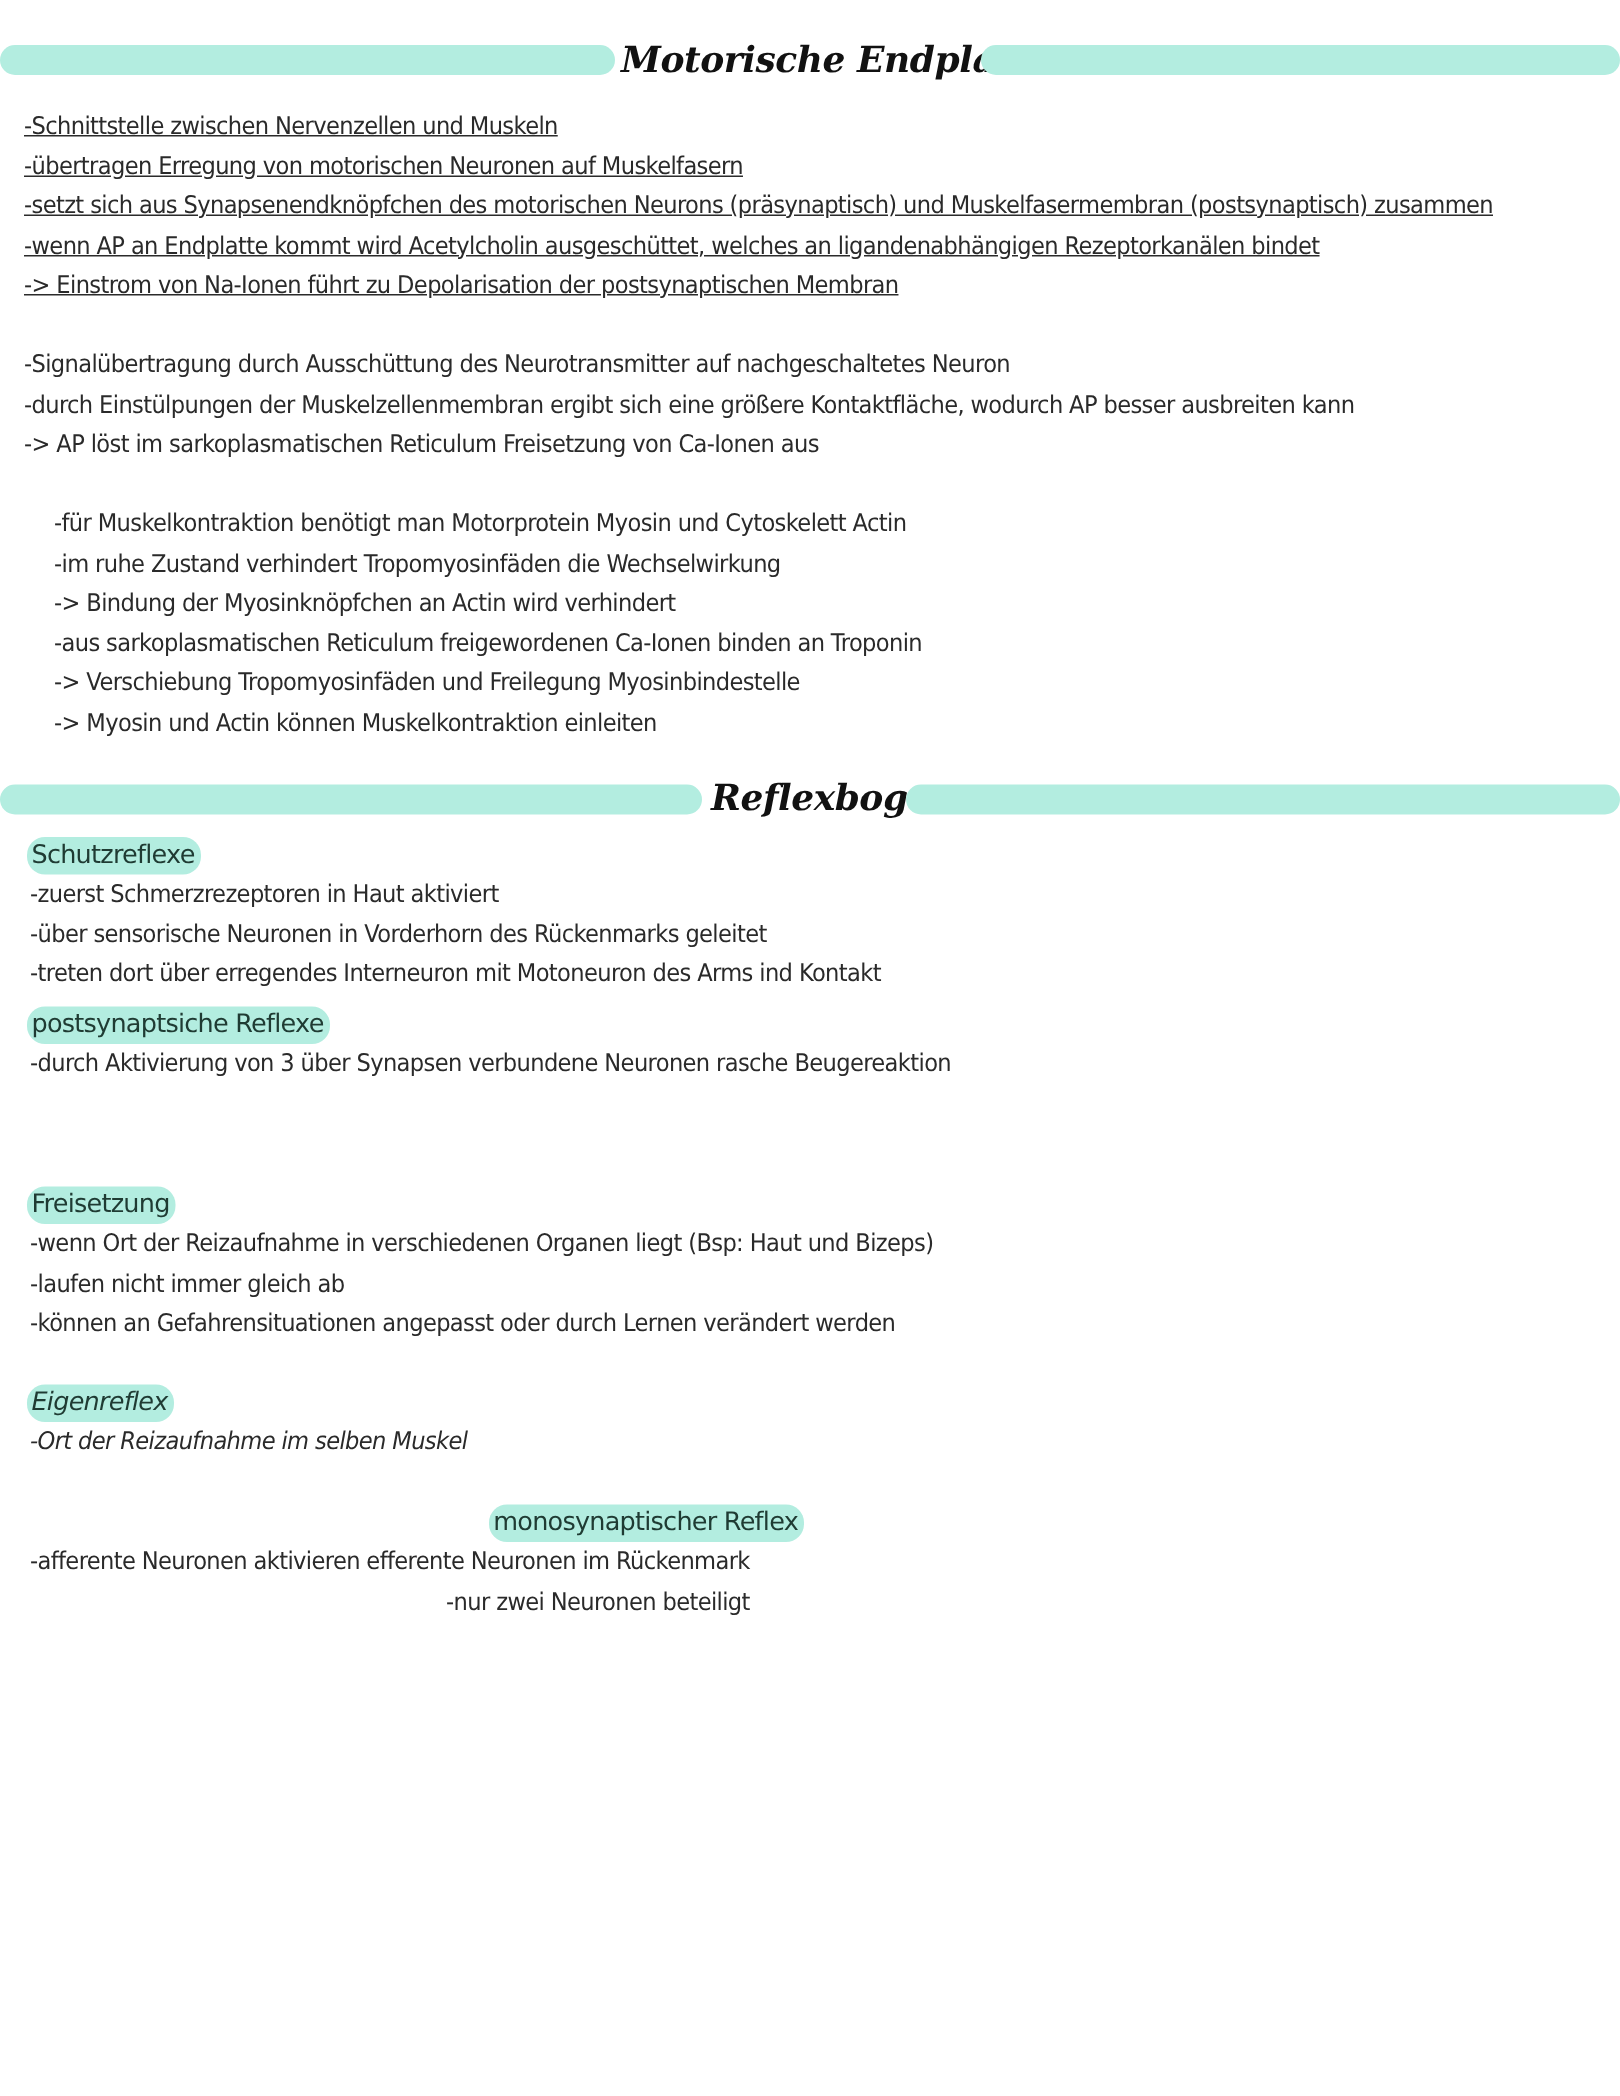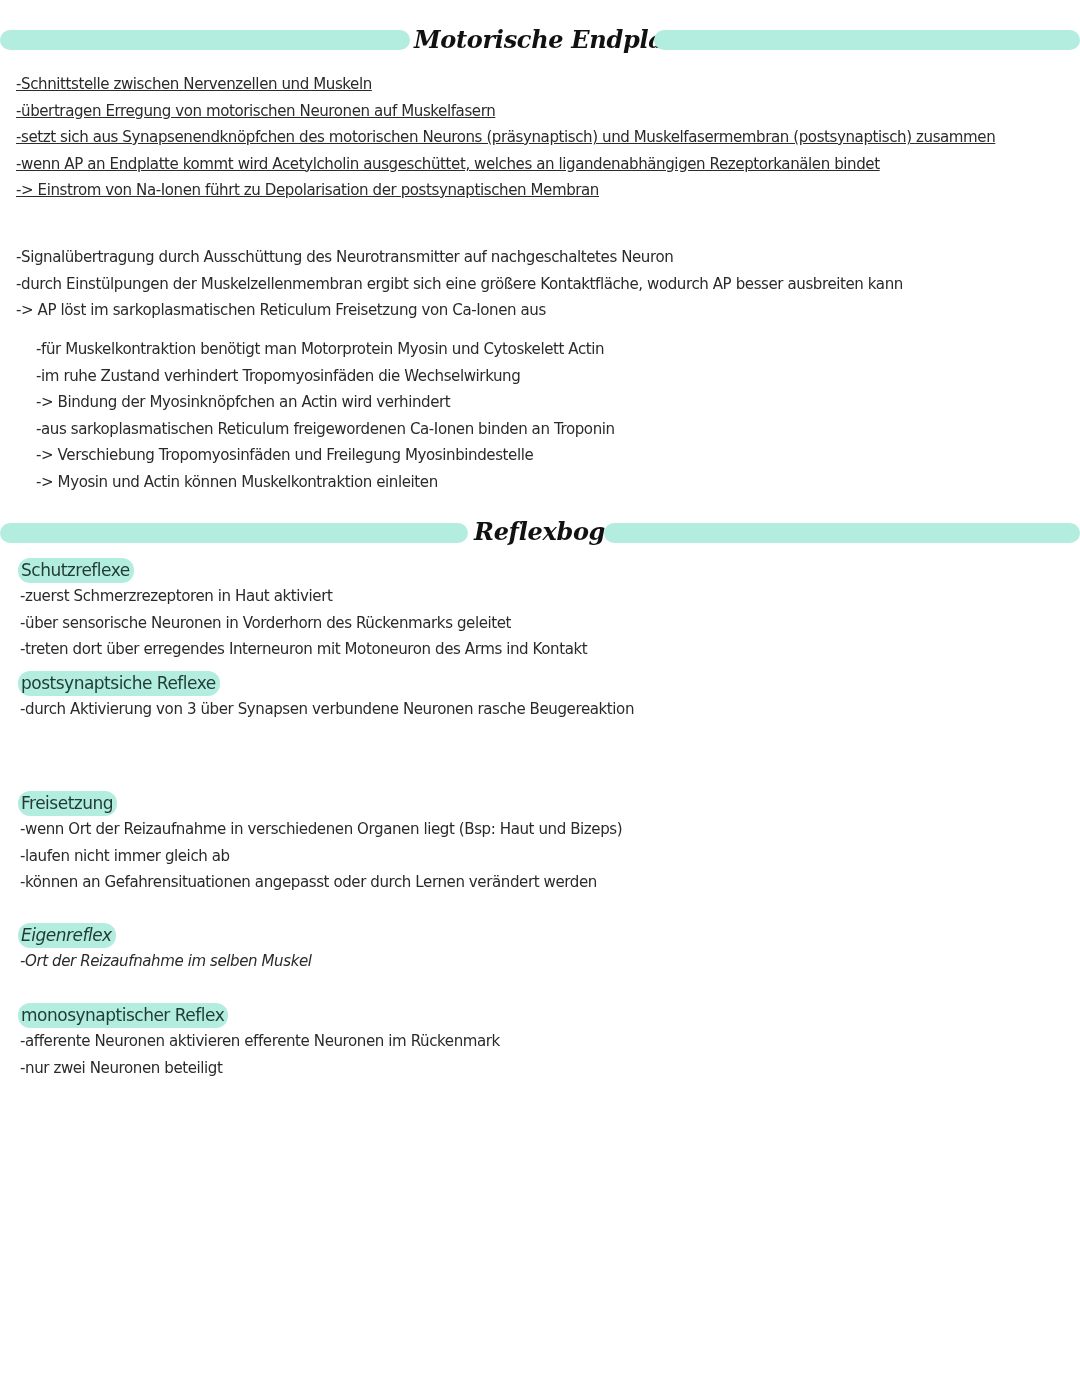--- a/index.html
+++ b/index.html
@@ -87,21 +87,21 @@
 </div>
 
 <ul class="lines" style="top:71px;text-decoration:underline;">
   <li class="line">-Schnittstelle zwischen Nervenzellen und Muskeln</li>
   <li class="line">-übertragen Erregung von motorischen Neuronen auf Muskelfasern</li>
   <li class="line">-setzt sich aus Synapsenendknöpfchen des motorischen Neurons (präsynaptisch) und Muskelfasermembran (postsynaptisch) zusammen</li>
   <li class="line">-wenn AP an Endplatte kommt wird Acetylcholin ausgeschüttet, welches an ligandenabhängigen Rezeptorkanälen bindet</li>
   <li class="line">-&gt; Einstrom von Na-Ionen führt zu Depolarisation der postsynaptischen Membran</li>
 </ul>
 
-<ul class="lines" style="top:244px;">
+<ul class="lines" style="top:230px;">
   <li class="line">-Signalübertragung durch Ausschüttung des Neurotransmitter auf nachgeschaltetes Neuron</li>
   <li class="line">-durch Einstülpungen der Muskelzellenmembran ergibt sich eine größere Kontaktfläche, wodurch AP besser ausbreiten kann</li>
   <li class="line">-&gt; AP löst im sarkoplasmatischen Reticulum Freisetzung von Ca-Ionen aus</li>
 </ul>
 
 <ul class="lines" style="top:336px;margin-left:20px;">
   <li class="line">-für Muskelkontraktion benötigt man Motorprotein Myosin und Cytoskelett Actin</li>
   <li class="line">-im ruhe Zustand verhindert Tropomyosinfäden die Wechselwirkung</li>
   <li class="line">-&gt; Bindung der Myosinknöpfchen an Actin wird verhindert</li>
   <li class="line">-aus sarkoplasmatischen Reticulum freigewordenen Ca-Ionen binden an Troponin</li>
@@ -132,17 +132,17 @@
   <div class="line">-wenn Ort der Reizaufnahme in verschiedenen Organen liegt (Bsp: Haut und Bizeps)</div>
   <div class="line">-laufen nicht immer gleich ab</div>
   <div class="line">-können an Gefahrensituationen angepasst oder durch Lernen verändert werden</div>
 </div>
 
 <div class="block" style="top:923px;font-style:italic;">
   <span class="subheading">Eigenreflex</span>
   <div class="line">-Ort der Reizaufnahme im selben Muskel</div>
 </div>
 
-<div class="block" style="top:1003px;">
+<div class="block" style="top:1003px;text-align:right;">
   <span class="subheading">monosynaptischer Reflex</span>
   <div class="line">-afferente Neuronen aktivieren efferente Neuronen im Rückenmark</div>
   <div class="line">-nur zwei Neuronen beteiligt</div>
 </div>
 
 </body></html>

